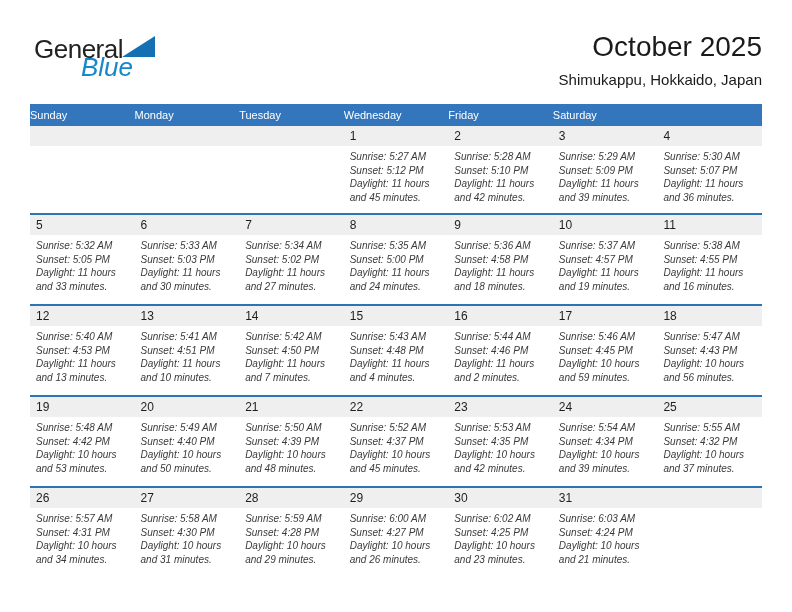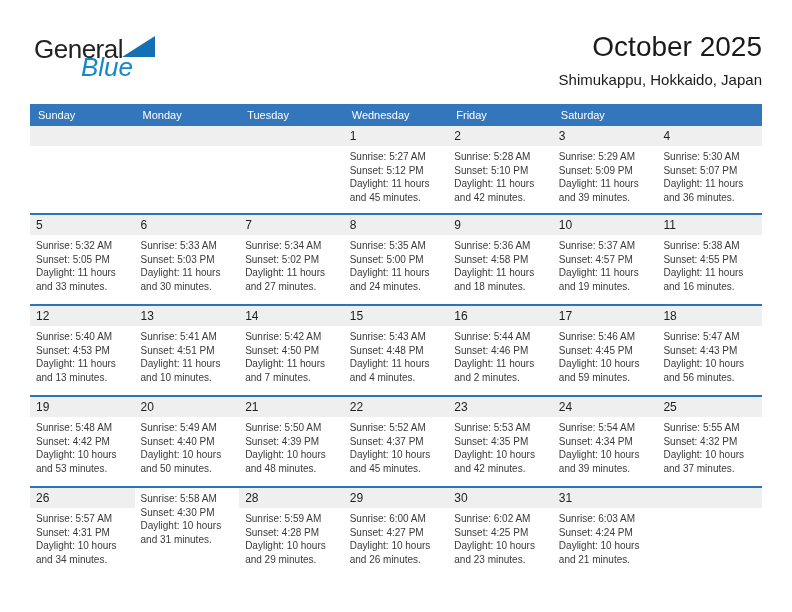--- a/index.html
+++ b/index.html
@@ -22,26 +22,26 @@
   .logo-general{font-size:26px;color:#222222;letter-spacing:-0.5px;line-height:26px;}
   .logo-tri{margin-left:-1px;margin-bottom:1px;}
   .logo-blue{font-size:26px;line-height:22px;color:var(--logo-blue);margin-left:47px;margin-top:-6px;font-style:italic;}
   
   .titleblock{position:absolute;right:30px;top:30px;text-align:right;}
   .month-title{font-size:28px;font-weight:400;color:#1a1a1a;margin:0;line-height:34px;}
   .location{font-size:15px;font-weight:400;color:#1a1a1a;margin-top:7px;}
   
   .calendar{position:absolute;left:30px;top:104px;width:732px;}
   .dow-row{display:grid;grid-template-columns:repeat(7,1fr);background:var(--header-blue);height:22px;}
-  .dow{color:#ffffff;font-size:11px;line-height:22px;padding-left:8px;overflow:hidden;white-space:nowrap;}
+  .dow{color:#ffffff;font-size:11px;line-height:22px;overflow:hidden;white-space:nowrap;}
   .week{display:grid;grid-template-columns:repeat(7,1fr);height:91px;border-top:2px solid var(--divider-blue);}
   .week.first{height:87px;border-top:none;}
   .cell{overflow:hidden;}
   .daynum{height:20px;background:var(--strip-gray);font-size:12px;line-height:20px;padding-left:6px;color:#1e1e1e;}
-  .details{padding:4px 3px 0 6px;font-size:10px;line-height:13.5px;color:#3a3a3a;}
+  .details{padding:4px 3px 0 6px;font-size:10px;line-height:13.5px;color:#3a3a3a;font-style:italic;}
 </style>
 </head>
 <body>
 
 <div class="logo">
   <div class="logo-top">
     <span class="logo-general">General</span>
     <span class="logo-tri">
       <svg width="33" height="21" viewBox="0 0 33 21">
           <polygon points="0,21 33,21 33,0" fill="#1470B2"></polygon>
@@ -330,20 +330,21 @@
         <div class="cell">
     <div class="daynum">26</div>
     <div class="details">
       <div>Sunrise: 5:57 AM</div>
       <div>Sunset: 4:31 PM</div>
       <div>Daylight: 10 hours</div>
       <div>and 34 minutes.</div>
     </div>
   </div>
         <div class="cell">
+    <div class="daynum">27</div>
     <div class="details">
       <div>Sunrise: 5:58 AM</div>
       <div>Sunset: 4:30 PM</div>
       <div>Daylight: 10 hours</div>
       <div>and 31 minutes.</div>
     </div>
   </div>
         <div class="cell">
     <div class="daynum">28</div>
     <div class="details">

